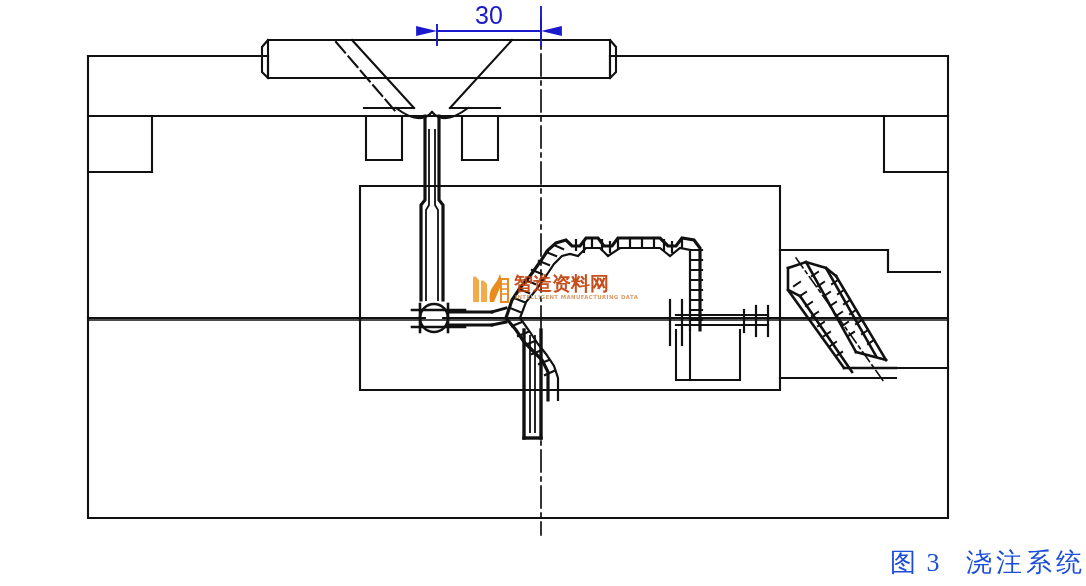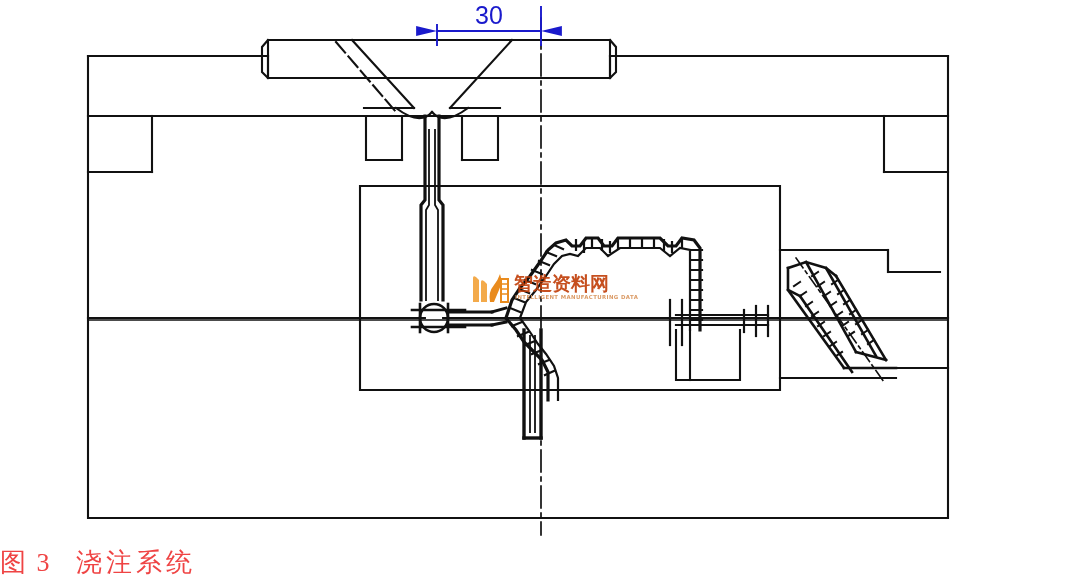--- a/index.html
+++ b/index.html
@@ -26,24 +26,24 @@
     top: 0;
     width: 1086px;
     height: 586px;
     display: block;
   }
   .caption-bar {
     position: absolute;
     left: 0;
     bottom: 6px;
     width: 1086px;
-    text-align: left;
+    text-align: right;
     font-family: "Liberation Serif", serif;
     font-size: 26px;
-    color: #ef4444;
+    color: #1d4ed8;
     letter-spacing: 1px;
     white-space: nowrap;
   }
   .caption-bar .cap-label { margin-right: 2px; }
   .caption-bar .cap-num { margin-right: 18px; }
   .caption-bar .cap-title { letter-spacing: 4px; }
 
   
   #watermark {
     position: absolute;

